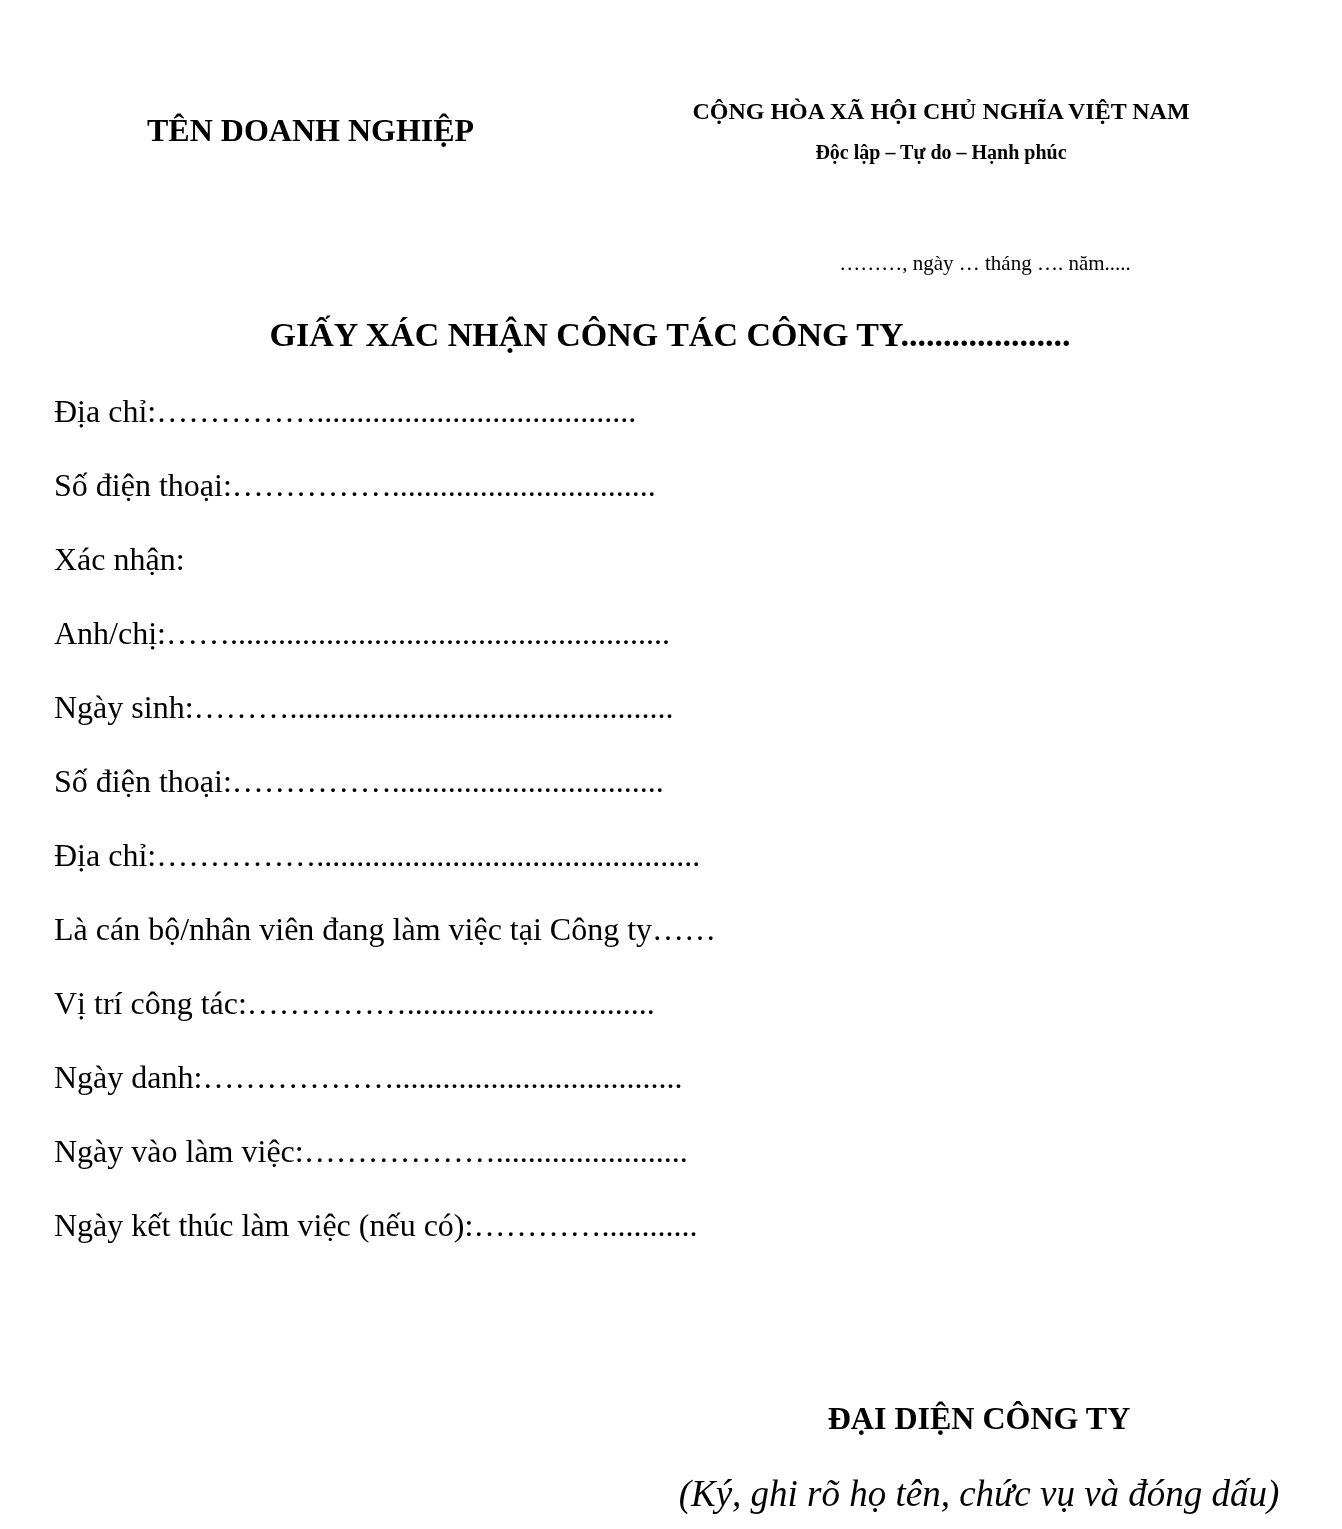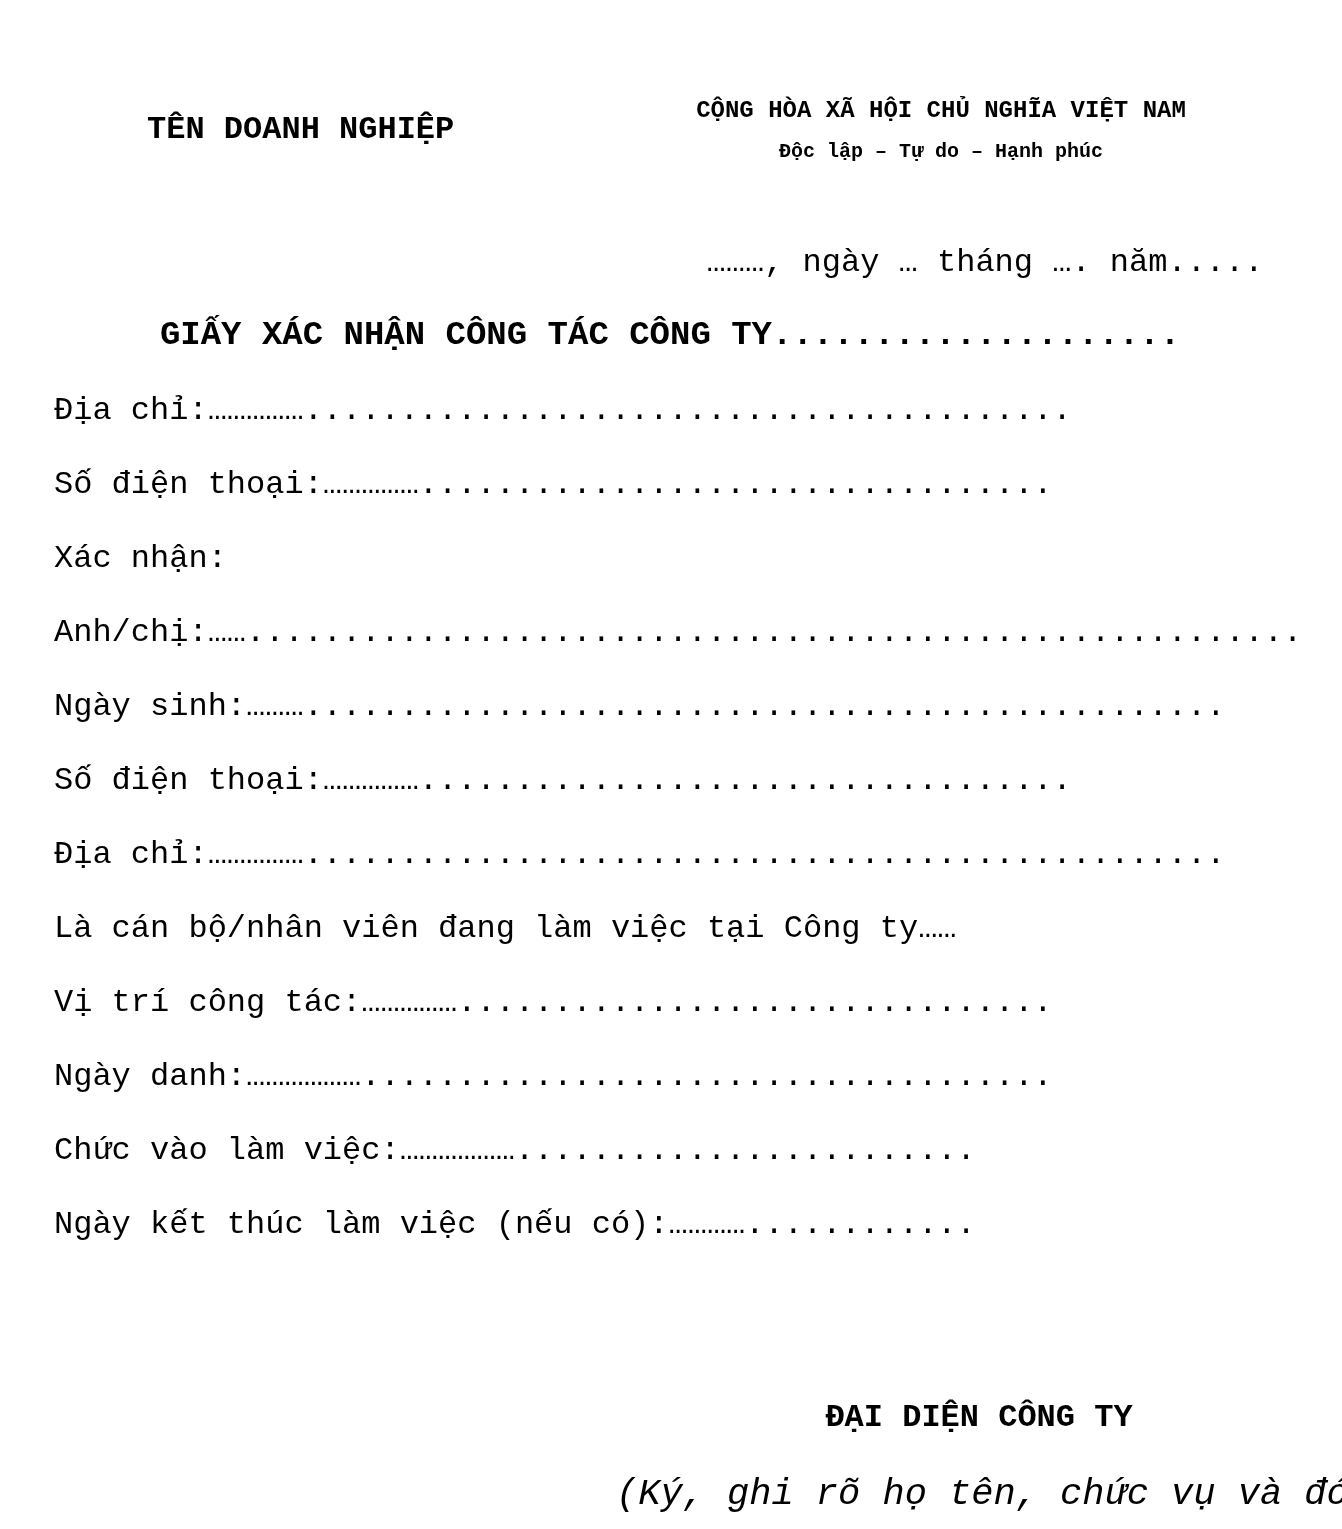--- a/index.html
+++ b/index.html
@@ -6,21 +6,21 @@
     margin: 0;
     padding: 0;
     background: #ffffff;
   }
   .page {
     position: relative;
     width: 1342px;
     height: 1529px;
     background: var(--page-bg, #ffffff);
     color: var(--text-color, #000000);
-    font-family: Liberation Mono, monospace;
+    font-family: Liberation Serif, serif;
     overflow: hidden;
     border-radius: 25px;
   }
   .company-name {
     position: absolute;
     left: 147px;
     top: 110px;
     font-size: 32px;
     font-weight: bold;
     line-height: 40px;
@@ -45,21 +45,21 @@
     line-height: 38px;
     margin-top: 2px;
     white-space: nowrap;
   }
   .date-line {
     position: absolute;
     left: 628px;
     top: 243px;
     width: 714px;
     text-align: center;
-    font-size: 32px;
+    font-size: 21px;
     line-height: 40px;
     white-space: nowrap;
   }
   .doc-title {
     position: absolute;
     left: 10px;
     top: 313px;
     width: 1320px;
     text-align: center;
     font-size: 34px;
@@ -121,21 +121,21 @@
     <div class="field-line">Địa chỉ:……………........................................</div>
     <div class="field-line">Số điện thoại:…………….................................</div>
     <div class="field-line">Xác nhận:</div>
     <div class="field-line">Anh/chị:…….......................................................</div>
     <div class="field-line">Ngày sinh:………................................................</div>
     <div class="field-line">Số điện thoại:……………..................................</div>
     <div class="field-line">Địa chỉ:……………................................................</div>
     <div class="field-line">Là cán bộ/nhân viên đang làm việc tại Công ty……</div>
     <div class="field-line">Vị trí công tác:……………...............................</div>
     <div class="field-line">Ngày danh:………………....................................</div>
-    <div class="field-line">Chức vào làm việc:………………........................</div>
+    <div class="field-line">Ngày vào làm việc:………………........................</div>
     <div class="field-line">Ngày kết thúc làm việc (nếu có):…………............</div>
   </div>
 
   <div class="signature-block">
     <div class="signer-title">ĐẠI DIỆN CÔNG TY</div>
     <div class="signature-note">(Ký, ghi rõ họ tên, chức vụ và đóng dấu)</div>
   </div>
 
 </div>
 

